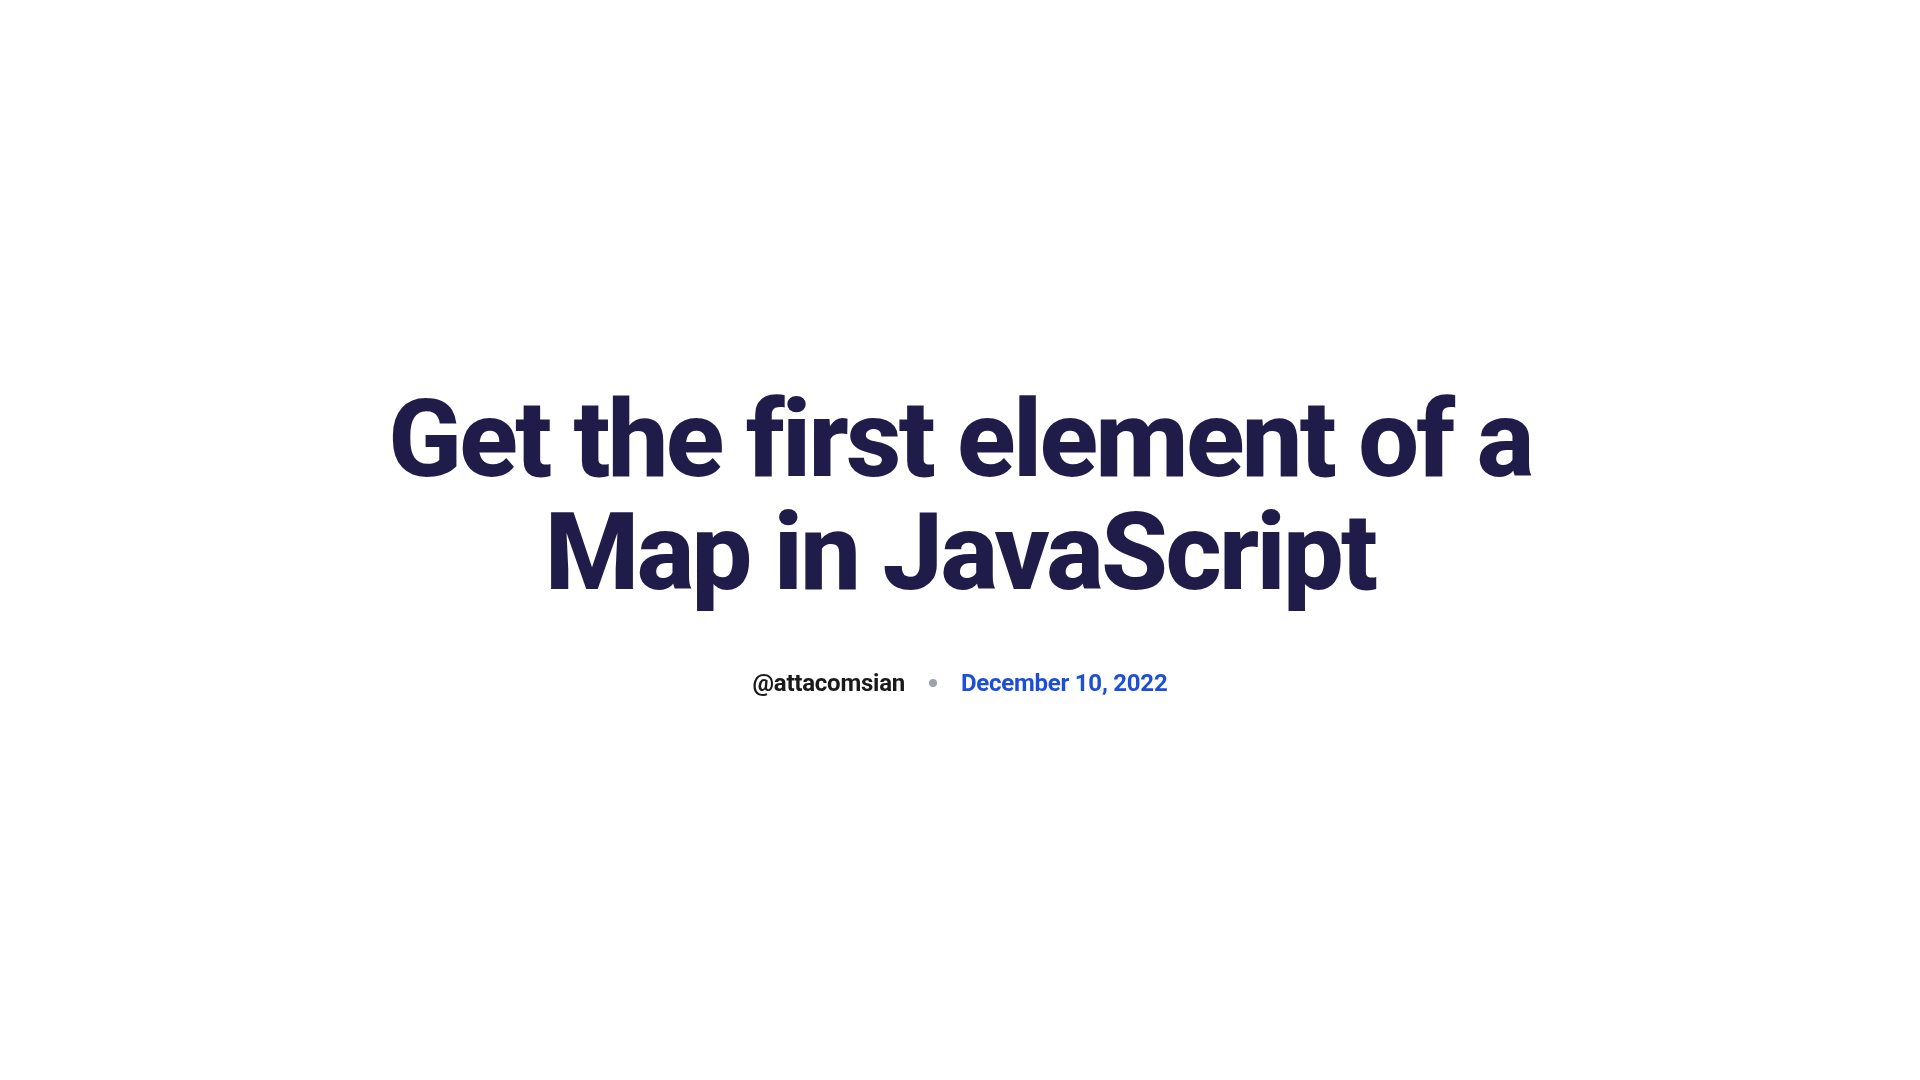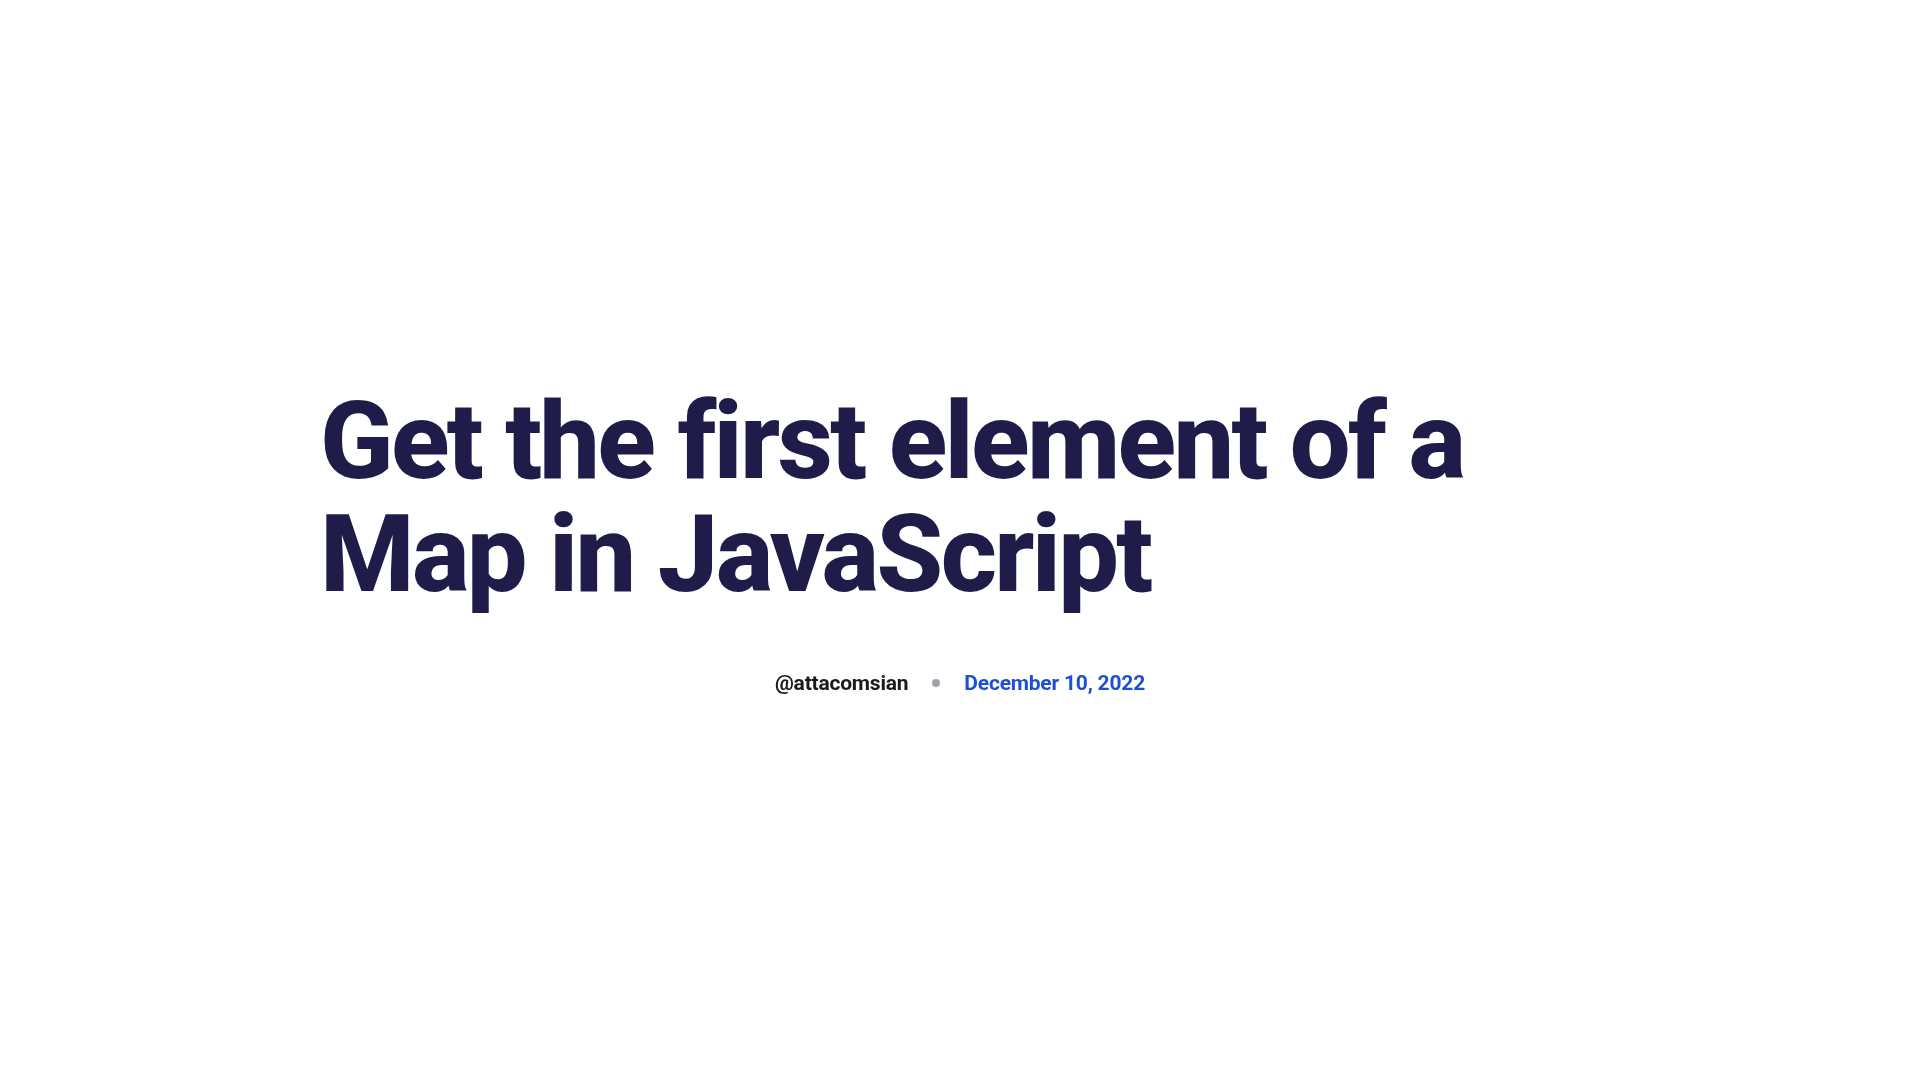--- a/index.html
+++ b/index.html
@@ -13,39 +13,39 @@
       height: 1080px;
       background: #ffffff;
       font-family: -apple-system, BlinkMacSystemFont, "Segoe UI", Roboto, "Helvetica Neue", Arial, sans-serif;
       display: flex;
       flex-direction: column;
       align-items: center;
       justify-content: center;
     }
     
     .container {
-      text-align: left;
+      text-align: center;
       max-width: 1280px;
     }
     
     .title {
       font-size: 108px;
       font-weight: 800;
       color: #1f1c4a;
       line-height: 1.05;
       letter-spacing: -0.025em;
       margin-bottom: 60px;
     }
     
     .meta {
       display: flex;
       align-items: center;
       justify-content: center;
       gap: 24px;
-      font-size: 21px;
+      font-size: 24px;
       font-weight: 700;
       color: #1a1a1a;
       letter-spacing: -0.01em;
     }
     
     .separator {
       width: 8px;
       height: 8px;
       background: #9ca3af;
       border-radius: 50%;

